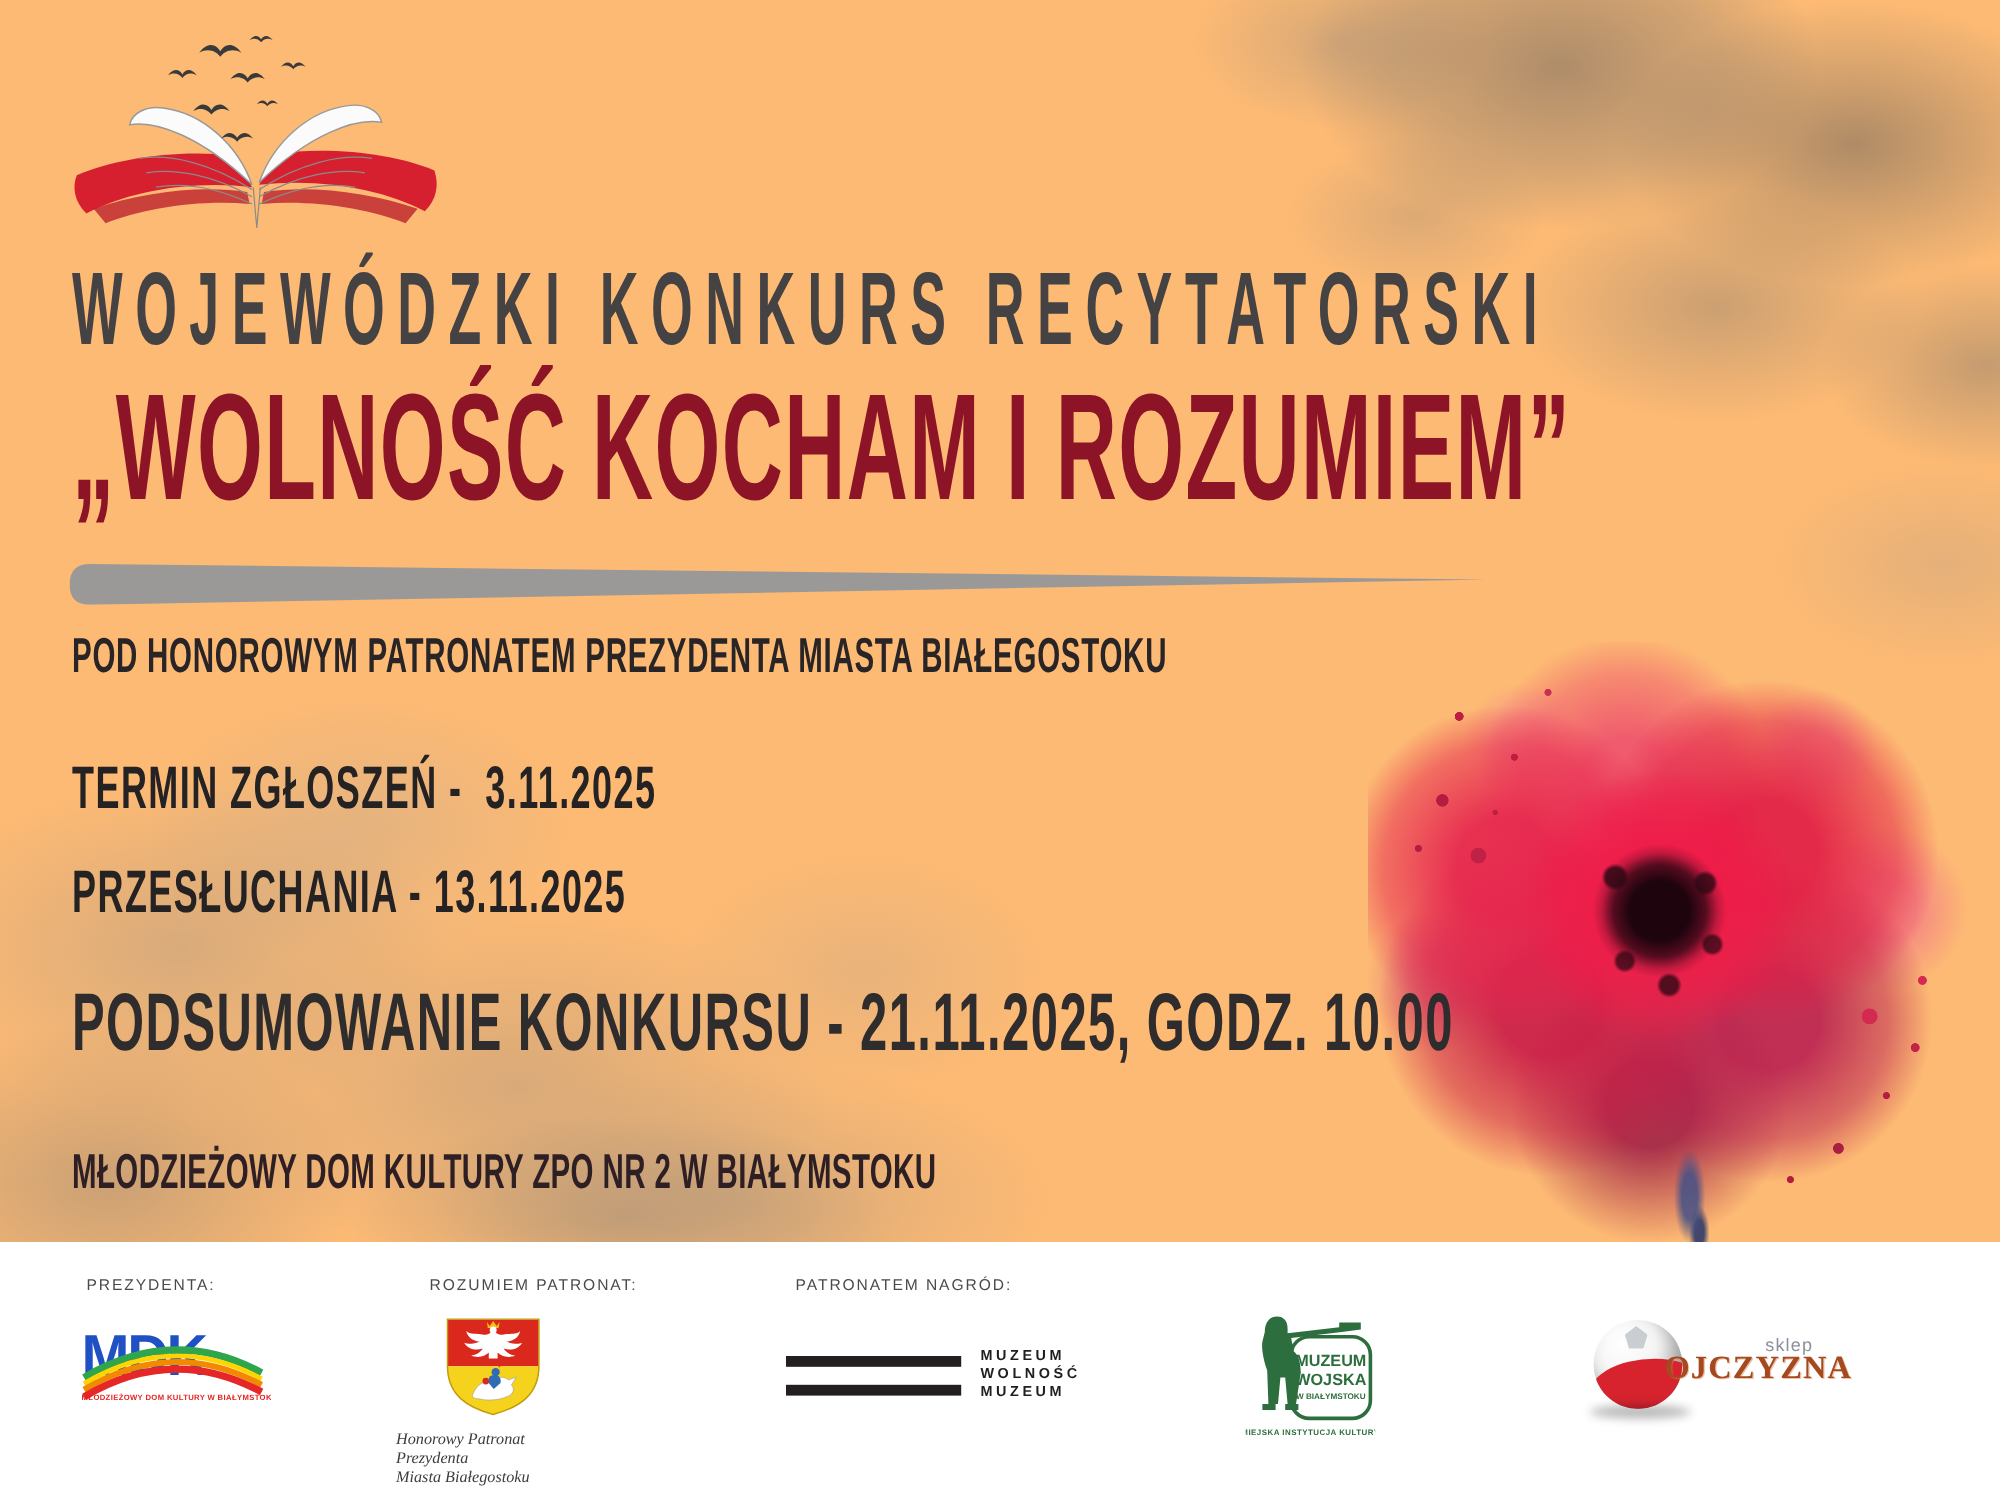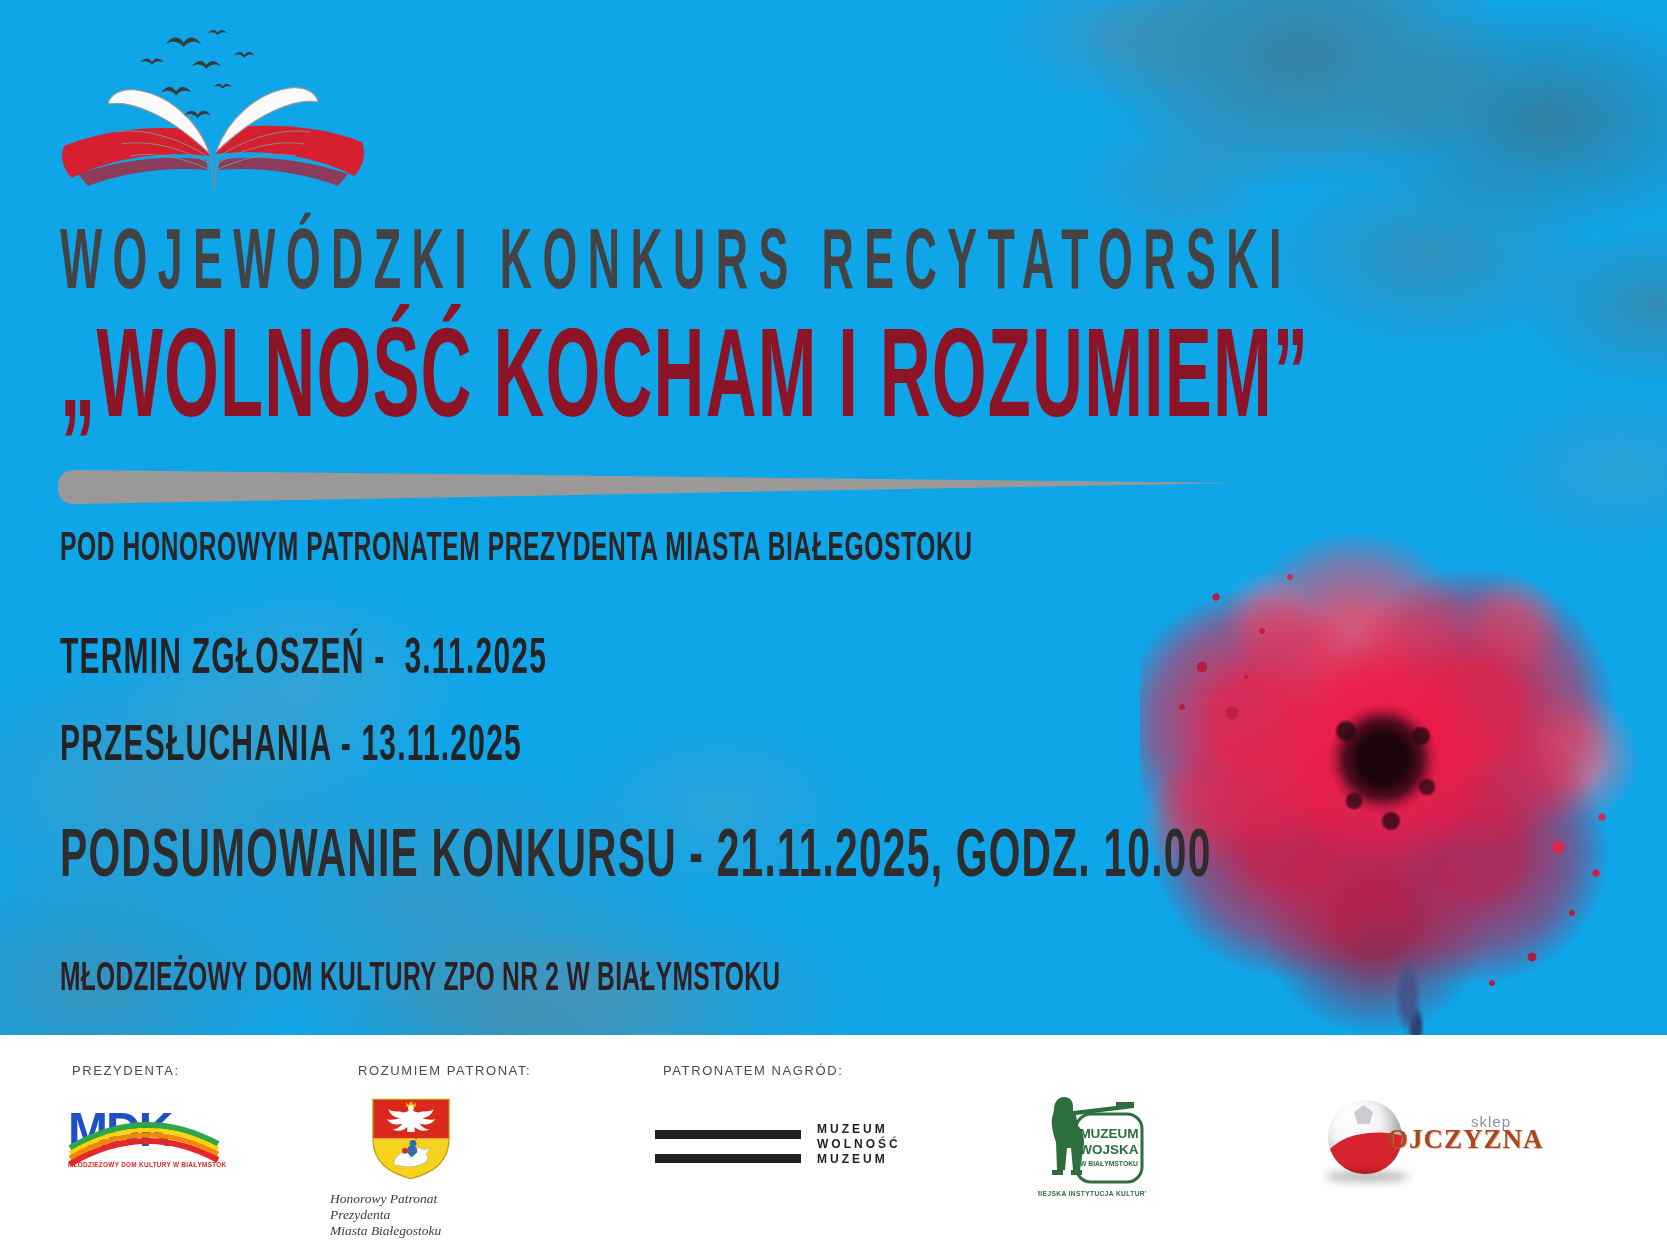--- a/index.html
+++ b/index.html
@@ -1,16 +1,16 @@
 <!DOCTYPE html>
 <html><head>
 <meta charset="utf-8">
 <style>
   html,body{margin:0;padding:0;background:#cfcfcf;}
-  .poster{position:relative;width:1667px;height:1250px;background:#0ea5e9;overflow:hidden;
+  .poster{position:relative;width:1667px;height:1250px;background:#fdba74;overflow:hidden;
           font-family:"Liberation Sans",sans-serif;}
   
   .smoke-layer{position:absolute;inset:0;z-index:1;background-repeat:no-repeat;background:
     radial-gradient(ellipse 300px 190px at 1300px 55px, rgba(96,96,96,.5) 0%, rgba(110,110,110,.28) 45%, transparent 72%),
     radial-gradient(ellipse 280px 170px at 1545px 120px, rgba(88,88,88,.48) 0%, transparent 70%),
     radial-gradient(ellipse 240px 140px at 1430px 255px, rgba(110,110,110,.35) 0%, transparent 70%),
     radial-gradient(ellipse 190px 120px at 1655px 305px, rgba(105,105,105,.38) 0%, transparent 72%),
     radial-gradient(ellipse 170px 100px at 1115px 35px, rgba(125,125,125,.3) 0%, transparent 72%),
     radial-gradient(ellipse 150px 90px at 1180px 180px, rgba(120,120,120,.25) 0%, transparent 72%),
     radial-gradient(ellipse 200px 120px at 1620px 470px, rgba(140,140,140,.22) 0%, transparent 72%),

